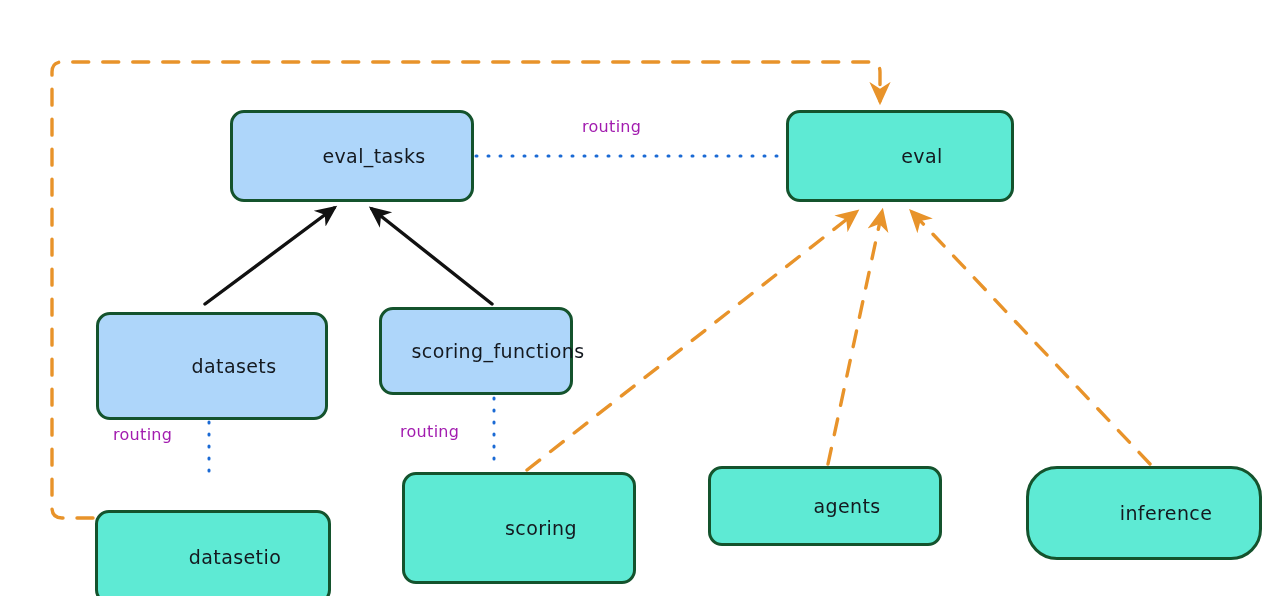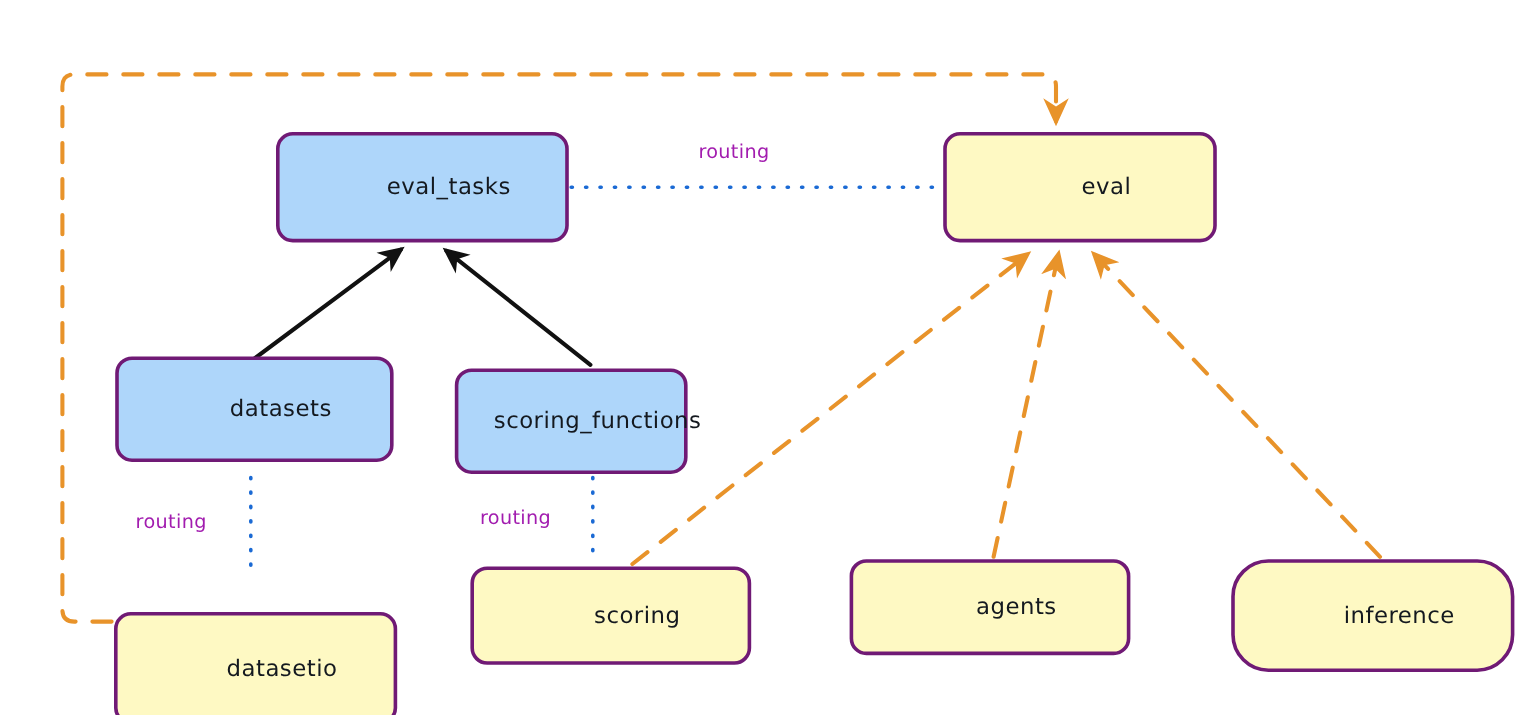--- a/index.html
+++ b/index.html
@@ -22,39 +22,39 @@
     position: absolute;
     left: 0;
     top: 0;
     width: 1280px;
     height: 596px;
     pointer-events: none;
   }
   .node {
     position: absolute;
     box-sizing: border-box;
-    border: 3px solid #701a75;
+    border: 3px solid #14532d;
     border-radius: 14px;
     display: flex;
     align-items: center;
     justify-content: center;
     text-align: center;
     padding-left: 44px;
   }
   .node .node-label {
     font-family: "DejaVu Sans", sans-serif;
     font-size: 19px;
     color: #14191f;
     letter-spacing: 0.4px;
     line-height: 1.1;
     padding: 0 8px;
     white-space: nowrap;
   }
   .node.blue { background: #aed6fa; }
-  .node.green { background: #fef9c3; }
+  .node.green { background: #5eead4; }
   .edge-label {
     position: absolute;
     font-family: "DejaVu Sans", sans-serif;
     font-size: 16px;
     color: #a21caf;
     white-space: nowrap;
     letter-spacing: 0.3px;
   }
 </style>
 </head>
@@ -92,33 +92,33 @@
   </svg>
 
   <div class="node blue" style="left:230px; top:110px; width:244px; height:92px;">
     <span class="node-label">eval_tasks</span>
   </div>
 
   <div class="node green" style="left:786px; top:110px; width:228px; height:92px;">
     <span class="node-label">eval</span>
   </div>
 
-  <div class="node blue" style="left:96px; top:297px; width:232px; height:88px;">
+  <div class="node blue" style="left:96px; top:312px; width:232px; height:108px;">
     <span class="node-label">datasets</span>
   </div>
 
   <div class="node blue" style="left:379px; top:307px; width:194px; height:88px;">
     <span class="node-label">scoring_functions</span>
   </div>
 
   <div class="node green" style="left:95px; top:474px; width:236px; height:94px;margin-top:36px;">
     <span class="node-label">datasetio</span>
   </div>
 
-  <div class="node green" style="left:392px; top:472px; width:234px; height:82px;">
+  <div class="node green" style="left:402px; top:472px; width:234px; height:112px;">
     <span class="node-label">scoring</span>
   </div>
 
   <div class="node green" style="left:708px; top:466px; width:234px; height:80px;">
     <span class="node-label">agents</span>
   </div>
 
   <div class="node green" style="left:1026px; top:466px; width:236px; height:94px;border-radius:31px;">
     <span class="node-label">inference</span>
   </div>

